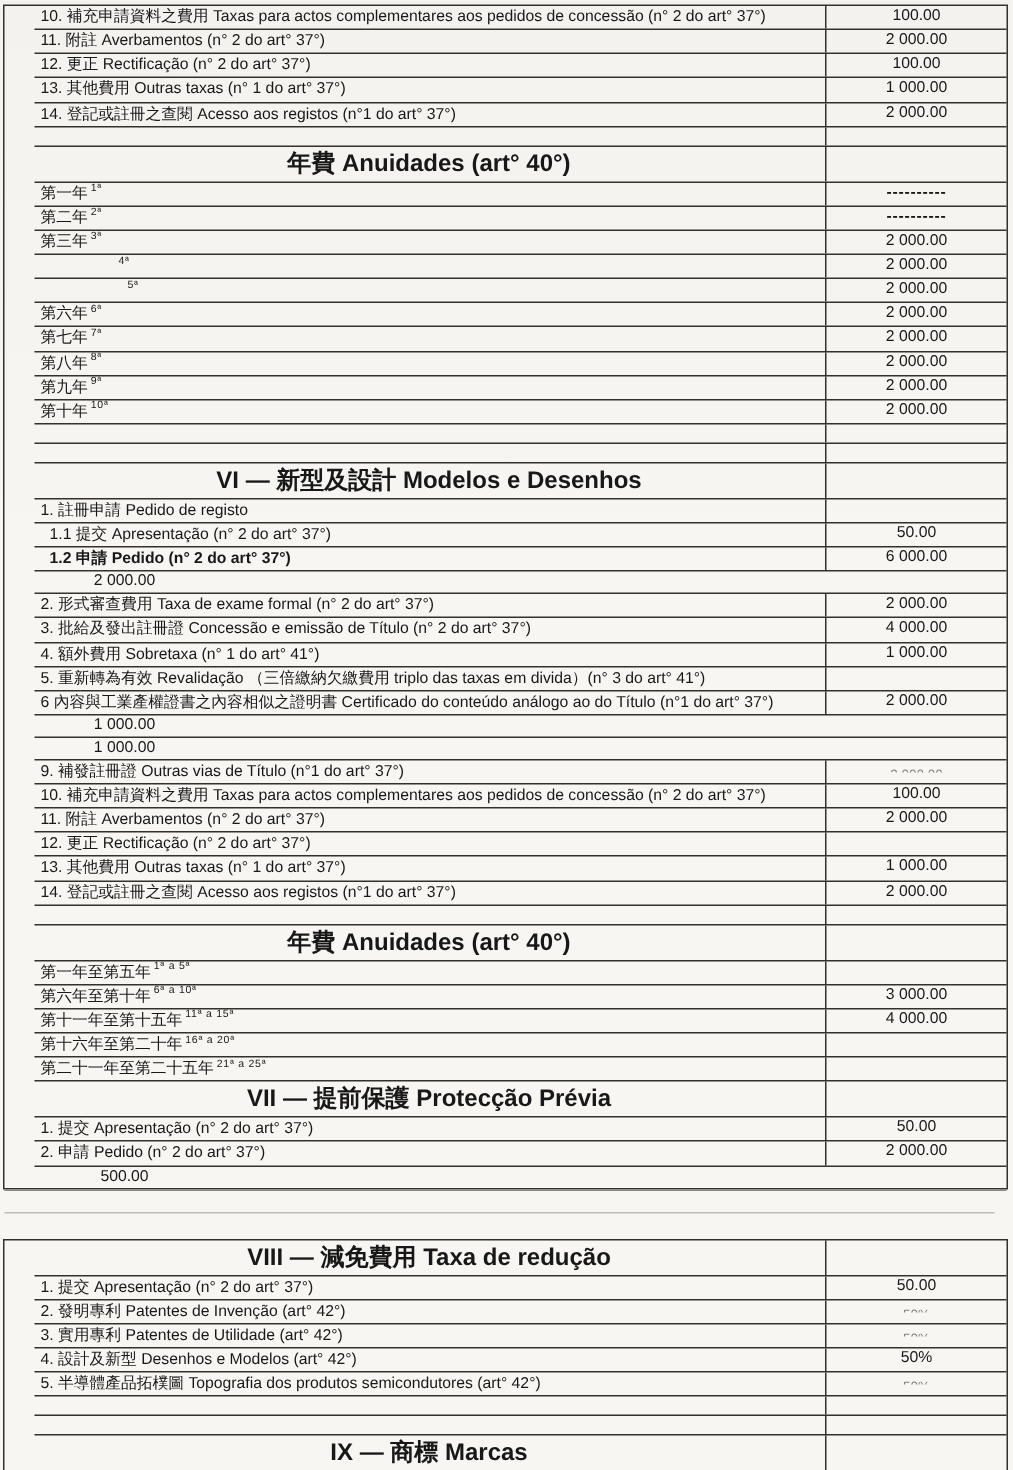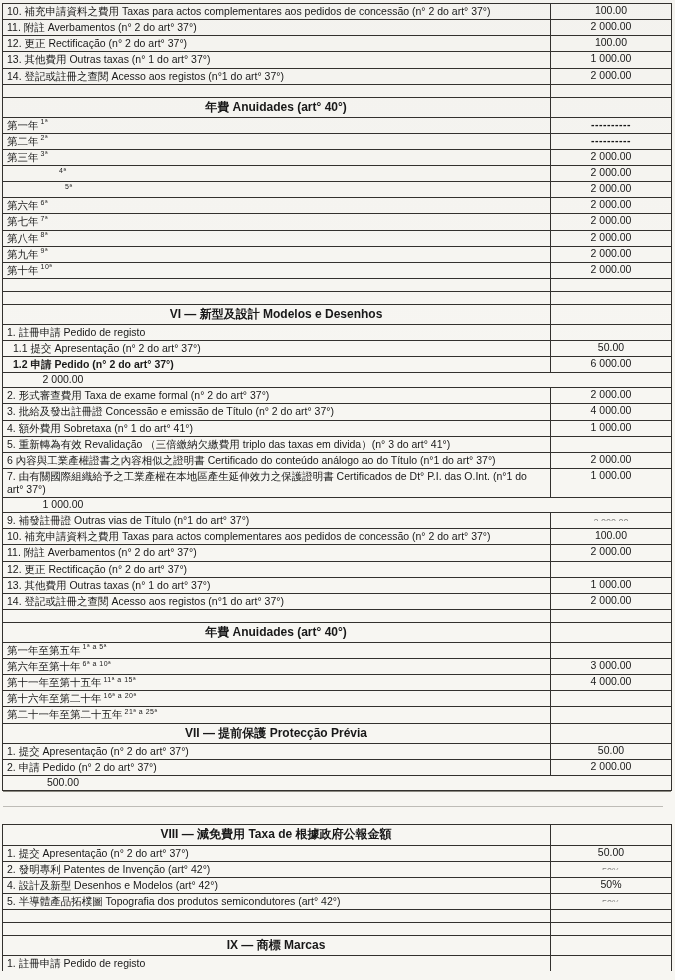--- a/index.html
+++ b/index.html
@@ -24,20 +24,21 @@
     width:675px;
     height:980px;
     padding:3px 3px 0 2px;
     background:
       linear-gradient(180deg, rgba(0,0,0,0.015), rgba(0,0,0,0) 40%),
       var(--bg);
   }
   .block{
     border:1px solid var(--bd);
     border-bottom:1px solid var(--bd);
+    padding-left:20px;
   }
   .block.cut{border-bottom:none;}
   .row{
     display:flex;
     align-items:stretch;
     border-top:1px solid var(--bd);
     min-height:15px;
   }
   .row:first-child{border-top:none;}
   .row .lab{
@@ -52,21 +53,21 @@
     justify-content:center;
     text-align:center;
     padding:0 4px;
   }
   .row.item{min-height:15px;}
   .row.blank{min-height:13px;}
   .row.hdr{min-height:20px;}
   .row.hdr .lab{
     text-align:center;
     font-weight:bold;
-    font-size:12px;
+    font-size:16px;
     padding-top:2px;
   }
   sup{
     font-size:7px;
     vertical-align:super;
     line-height:0;
     margin-left:2px;
     letter-spacing:.5px;
   }
   .val .vtxt{white-space:nowrap;}
@@ -251,21 +252,20 @@
           <div class="lab">5. 重新轉為有效 Revalidação （三倍繳納欠繳費用 triplo das taxas em divida）(n° 3 do art° 41°)</div>
           <div class="val"></div>
         </div>
         <div class="row item">
           <div class="lab">6 內容與工業產權證書之內容相似之證明書 Certificado do conteúdo análogo ao do Título (n°1 do art° 37°)</div>
           <div class="val">
             <span class="vtxt">2 000.00</span>
           </div>
         </div>
         <div class="row item">
-          <div class="lab">7. 由有關國際組織給予之工業產權在本地區產生延伸效力之保護證明書 Certificados de Dt° P.I. das O.Int. (n°1 do art° 37°)</div>
           <div class="val">
             <span class="vtxt">1 000.00</span>
           </div>
         </div>
         <div class="row item">
           <div class="val">
             <span class="vtxt">1 000.00</span>
           </div>
         </div>
         <div class="row item">
@@ -352,31 +352,37 @@
         </div>
         <div class="row item">
           <div class="val">
             <span class="vtxt">500.00</span>
           </div>
         </div>
       </div>
       <div class="gap"></div>
       <div class="block cut">
         <div class="row hdr">
-          <div class="lab">VIII — 減免費用 Taxa de 根據政府公報金額</div>
+          <div class="lab">VIII — 減免費用 Taxa de redução</div>
           <div class="val"></div>
         </div>
         <div class="row item">
           <div class="lab">1. 提交 Apresentação (n° 2 do art° 37°)</div>
           <div class="val">
             <span class="vtxt">50.00</span>
           </div>
         </div>
         <div class="row item">
           <div class="lab">2. 發明專利 Patentes de Invenção (art° 42°)</div>
+          <div class="val clipped">
+            <span class="vtxt">50%</span>
+          </div>
+        </div>
+        <div class="row item">
+          <div class="lab">3. 實用專利 Patentes de Utilidade (art° 42°)</div>
           <div class="val clipped">
             <span class="vtxt">50%</span>
           </div>
         </div>
         <div class="row item">
           <div class="lab">4. 設計及新型 Desenhos e Modelos (art° 42°)</div>
           <div class="val">
             <span class="vtxt">50%</span>
           </div>
         </div>

